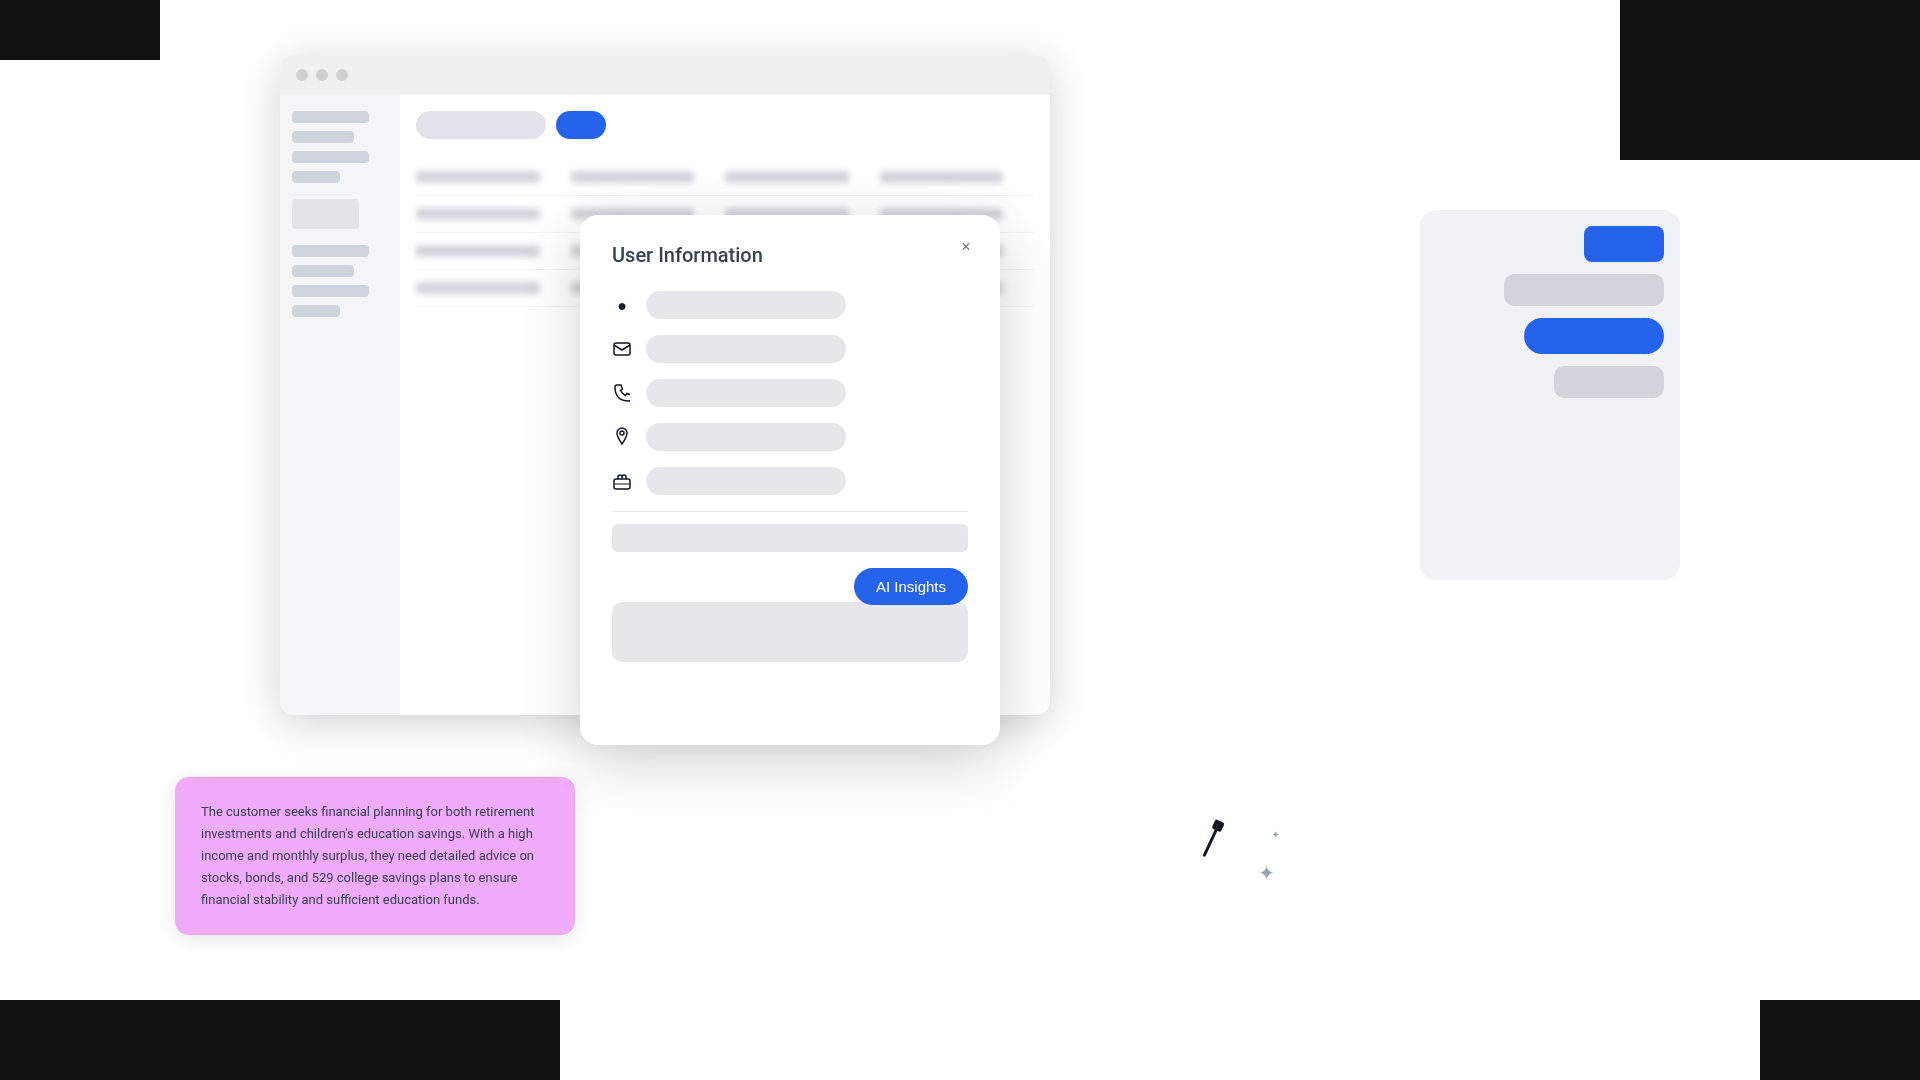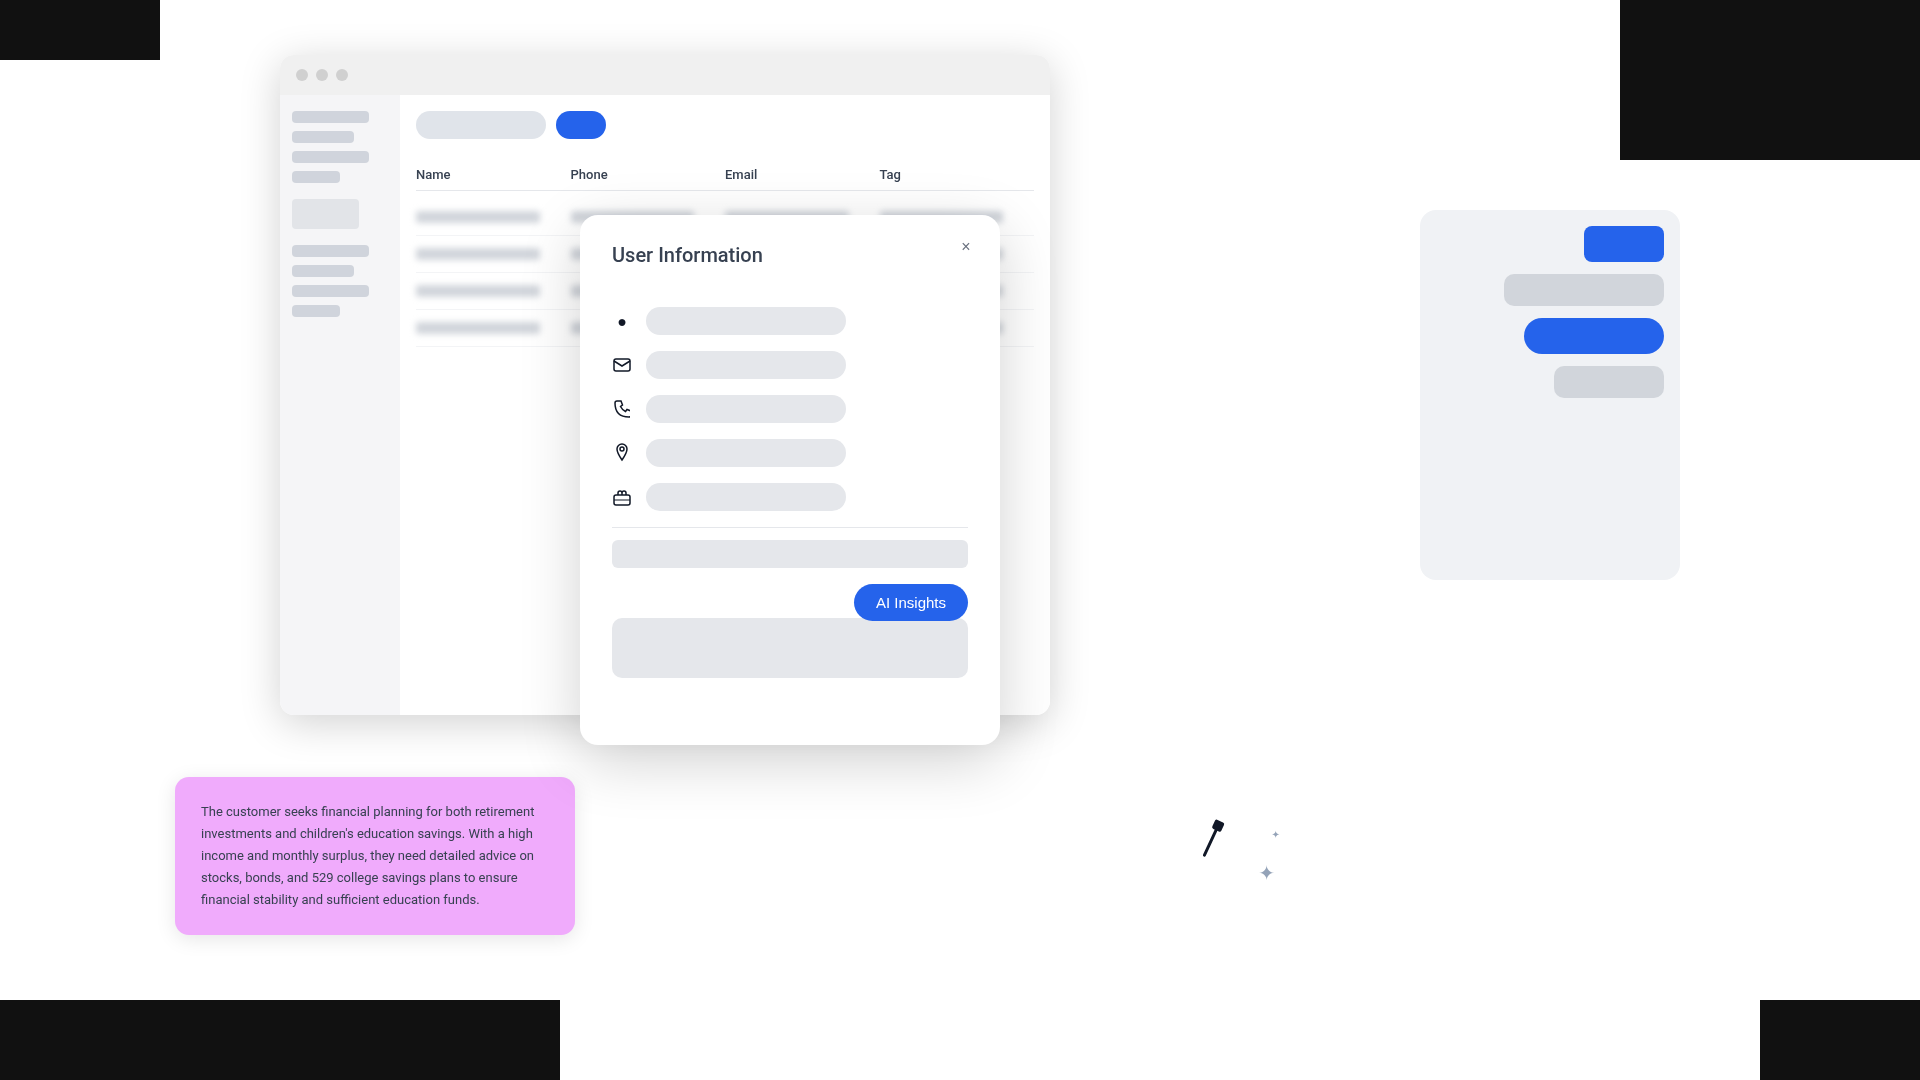--- a/index.html
+++ b/index.html
@@ -232,21 +232,21 @@
       color: #6b7280;
       cursor: pointer;
       background: none;
       border: none;
     }
 
     .modal-title {
       font-size: 20px;
       font-weight: 500;
       color: #374151;
-      margin-bottom: 40px;
+      margin-bottom: 24px;
     }
 
     .modal-field {
       display: flex;
       align-items: center;
       gap: 14px;
       margin-bottom: 16px;
     }
 
     .field-icon {
@@ -381,26 +381,20 @@
       <div class="sidebar-item short"></div>
     </div>
 
     <div class="main-content">
 
       <div class="toolbar">
         <div class="toolbar-pill"></div>
         <div class="toolbar-toggle"></div>
       </div>
 
-      <div class="table-header">
-        <div class="table-header-cell">Name</div>
-        <div class="table-header-cell">Phone</div>
-        <div class="table-header-cell">Email</div>
-        <div class="table-header-cell">Tag</div>
-      </div>
 
       <div class="table-row">
         <div class="table-cell-blur"></div>
         <div class="table-cell-blur"></div>
         <div class="table-cell-blur"></div>
         <div class="table-cell-blur"></div>
       </div>
       <div class="table-row">
         <div class="table-cell-blur"></div>
         <div class="table-cell-blur"></div>

